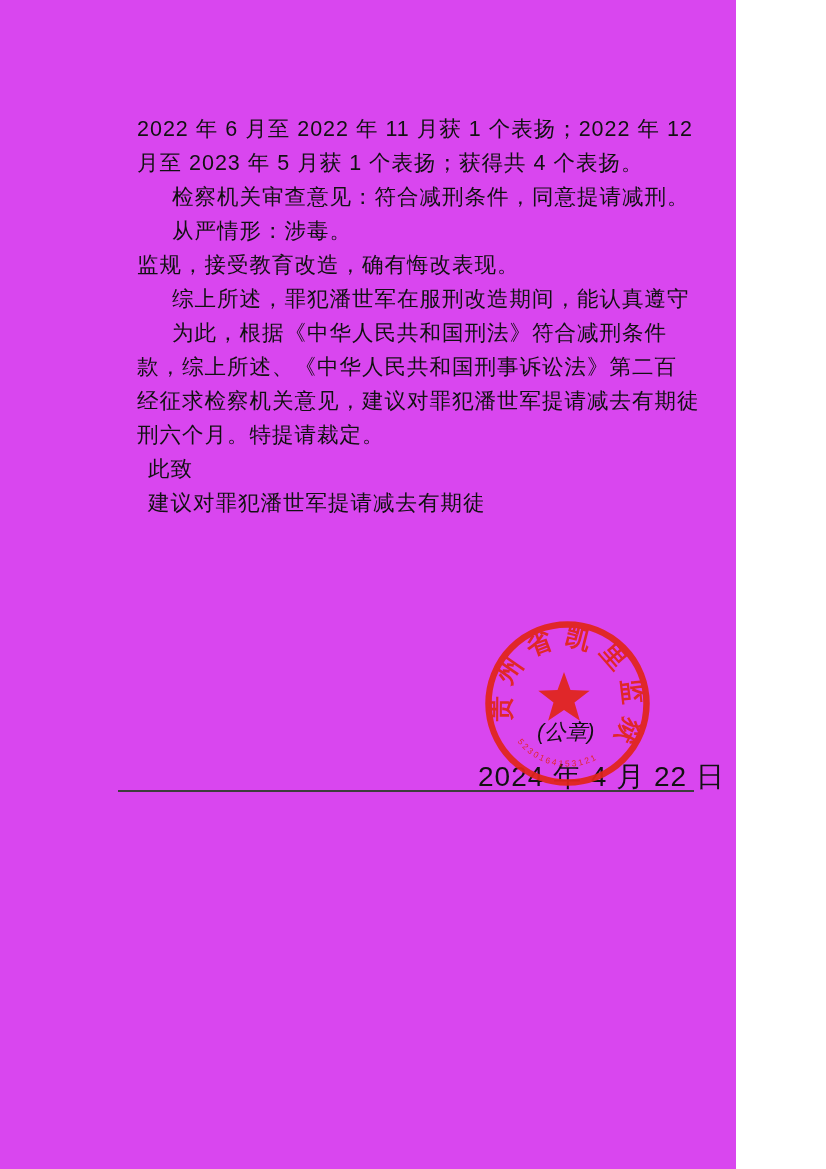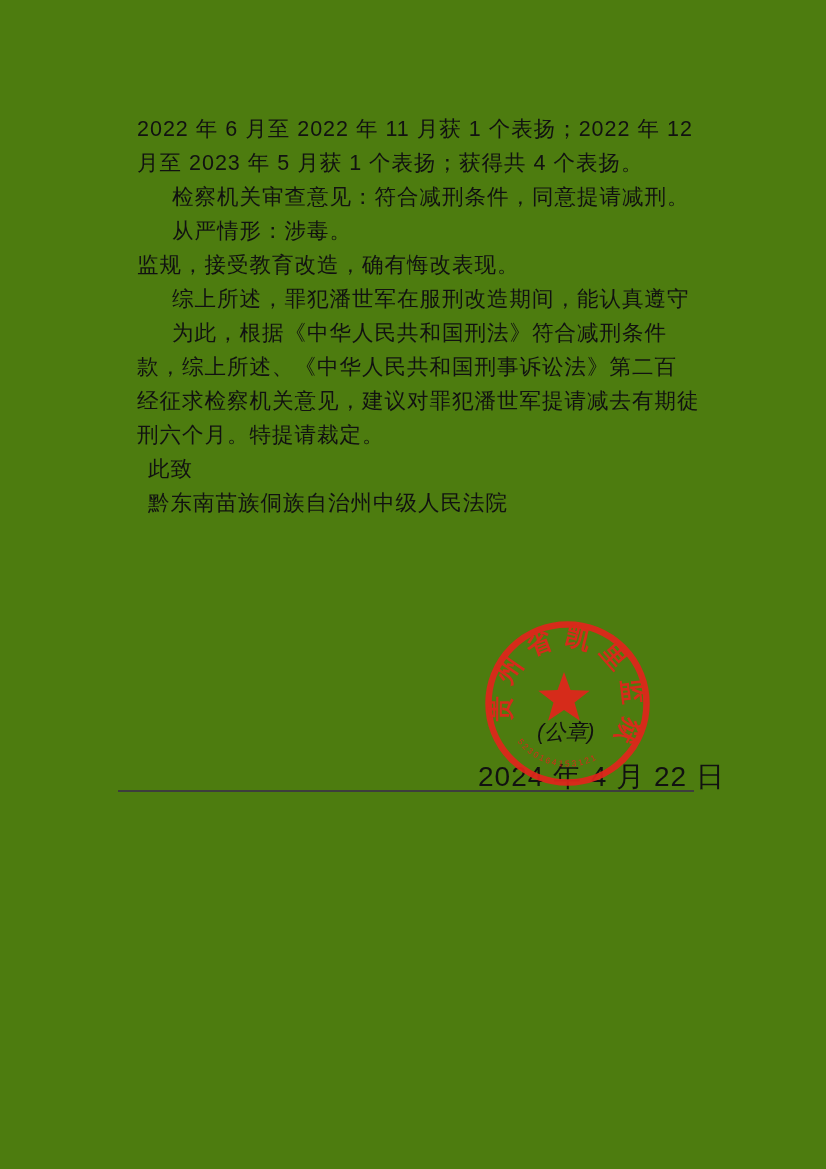--- a/index.html
+++ b/index.html
@@ -1,20 +1,20 @@
 <!DOCTYPE html>
 <html><head>
 <meta charset="utf-8">
 <style>
   html, body { margin: 0; padding: 0; background: #ffffff; }
   .page {
     position: relative;
-    width: 826px;
+    width: 736px;
     height: 1169px;
-    background: #4d7c0f;
+    background: #d946ef;
     overflow: hidden;
     font-family: "Liberation Sans", sans-serif;
     color: #111111;
   }
   .body-text {
     position: absolute;
     left: 137px;
     top: 112px;
     width: 575px;
     font-size: 21.5px;
@@ -70,21 +70,21 @@
     <div class="line">月至 2023 年 5 月获 1 个表扬；获得共 4 个表扬。</div>
     <div class="line indent">检察机关审查意见：符合减刑条件，同意提请减刑。</div>
     <div class="line indent">从严情形：涉毒。</div>
     <div class="line">监规，接受教育改造，确有悔改表现。</div>
     <div class="line indent">综上所述，罪犯潘世军在服刑改造期间，能认真遵守</div>
     <div class="line indent">为此，根据《中华人民共和国刑法》符合减刑条件</div>
     <div class="line">款，综上所述、《中华人民共和国刑事诉讼法》第二百</div>
     <div class="line">经征求检察机关意见，建议对罪犯潘世军提请减去有期徒</div>
     <div class="line">刑六个月。特提请裁定。</div>
     <div class="line indent-sm">此致</div>
-    <div class="line indent-sm">黔东南苗族侗族自治州中级人民法院</div>
+    <div class="line indent-sm">建议对罪犯潘世军提请减去有期徒</div>
   </div>
 
   <div class="doc-date">2024 年 4 月 22 日</div>
 
   <svg class="seal-svg" width="211" height="211" viewBox="0 0 211 211">
     <defs>
       <path id="ringPath" d="M 50 124 A 58 58 0 1 1 146 146" fill="none"></path>
       <path id="codePath" d="M 50.9 136 A 63 63 0 0 0 160.1 136" fill="none"></path>
     </defs>
     <circle cx="105.5" cy="104.5" r="79" fill="none" stroke-width="6.5" stroke="#e1251b"></circle>

